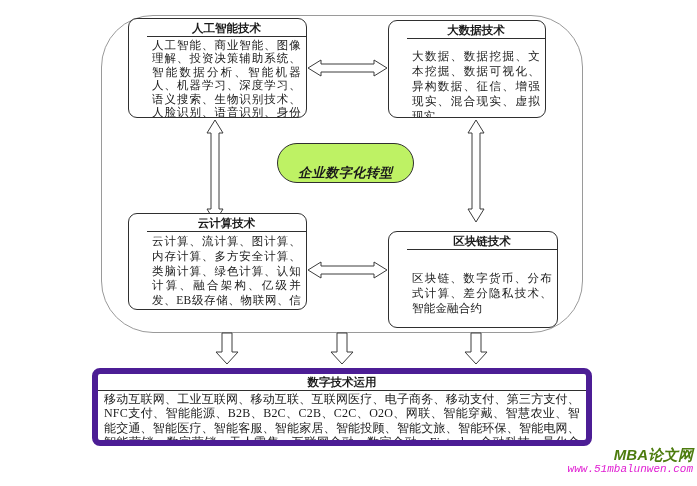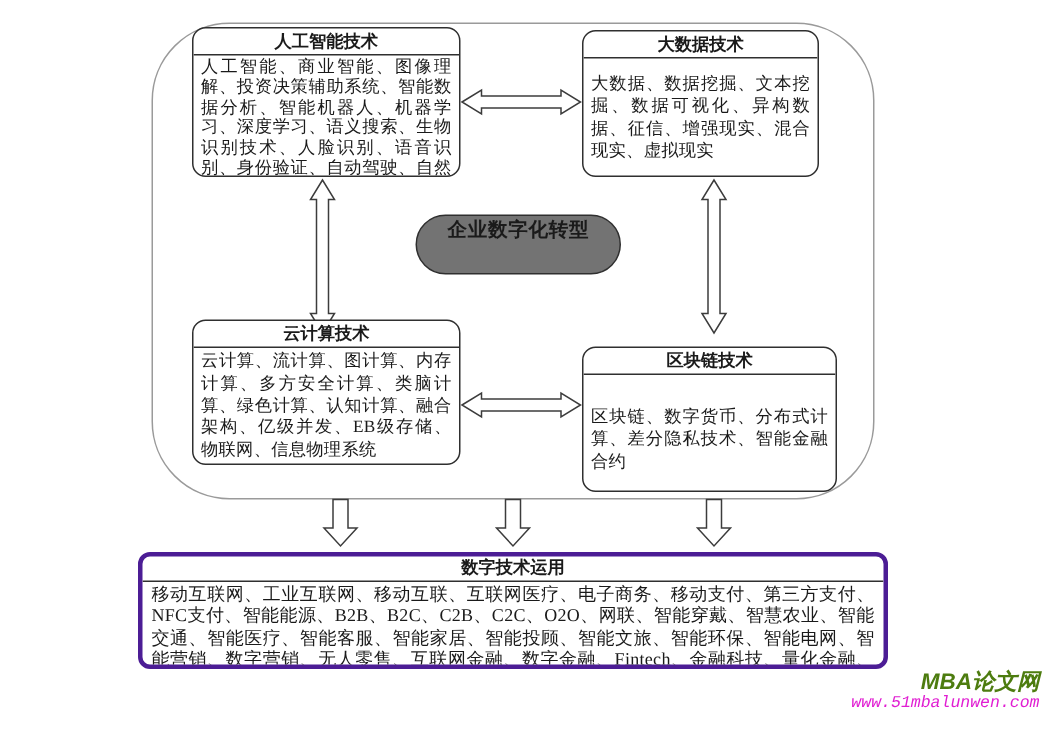--- a/index.html
+++ b/index.html
@@ -30,20 +30,21 @@
     fill: #ffffff;
     stroke: #3c3c3c;
     stroke-width: 1;
   }
   .node-box {
     position: absolute;
     background: #ffffff;
     border: 1px solid #2f2f2f;
     border-radius: 9px;
     overflow: hidden;
+    padding-left: 18px;
   }
   .node-title {
     font-family: "Liberation Sans", "DejaVu Sans", sans-serif;
     font-weight: bold;
     font-size: 11.5px;
     text-align: center;
     padding: 2px 0 1px 0;
     border-bottom: 1px solid #2f2f2f;
     line-height: 14px;
   }
@@ -59,36 +60,37 @@
   .box-bigdata { left: 388px; top: 20px;  width: 158px; height: 98px;  }
   .box-cloud   { left: 128px; top: 213px; width: 179px; height: 97px;  }
   .box-chain   { left: 388px; top: 231px; width: 170px; height: 97px;  }
   .box-bigdata .node-body { padding-top: 10px; line-height: 15px; }
   .box-cloud   .node-body { line-height: 14.8px; }
   .box-chain   .node-body { padding-top: 21px; line-height: 15px; }
   .center-node {
     position: absolute;
     left: 277px; top: 143px;
     width: 137px; height: 40px;
-    background: #737373;
+    background: #bef264;
     border: 1px solid #2f2f2f;
     border-radius: 20px;
     display: flex;
-    align-items: flex-start;
+    align-items: flex-end;
     justify-content: center;
     font-weight: bold;
     font-size: 13px;
     letter-spacing: 0.5px;
+    font-style: italic;
   }
   .box-app {
     position: absolute;
     left: 92px; top: 368px;
     width: 500px; height: 78px;
     background: #ffffff;
-    border: 3px solid #4c1d95;
+    border: 6px solid #4c1d95;
     border-radius: 8px;
     overflow: hidden;
   }
   .box-app .node-title { font-size: 11.5px; padding: 1px 0; }
   .box-app .node-body  { font-size: 12px; line-height: 14.4px; padding: 1px 6px; }
   .caption {
     position: absolute;
     left: 0; top: 453px;
     width: 697px;
     text-align: center;

